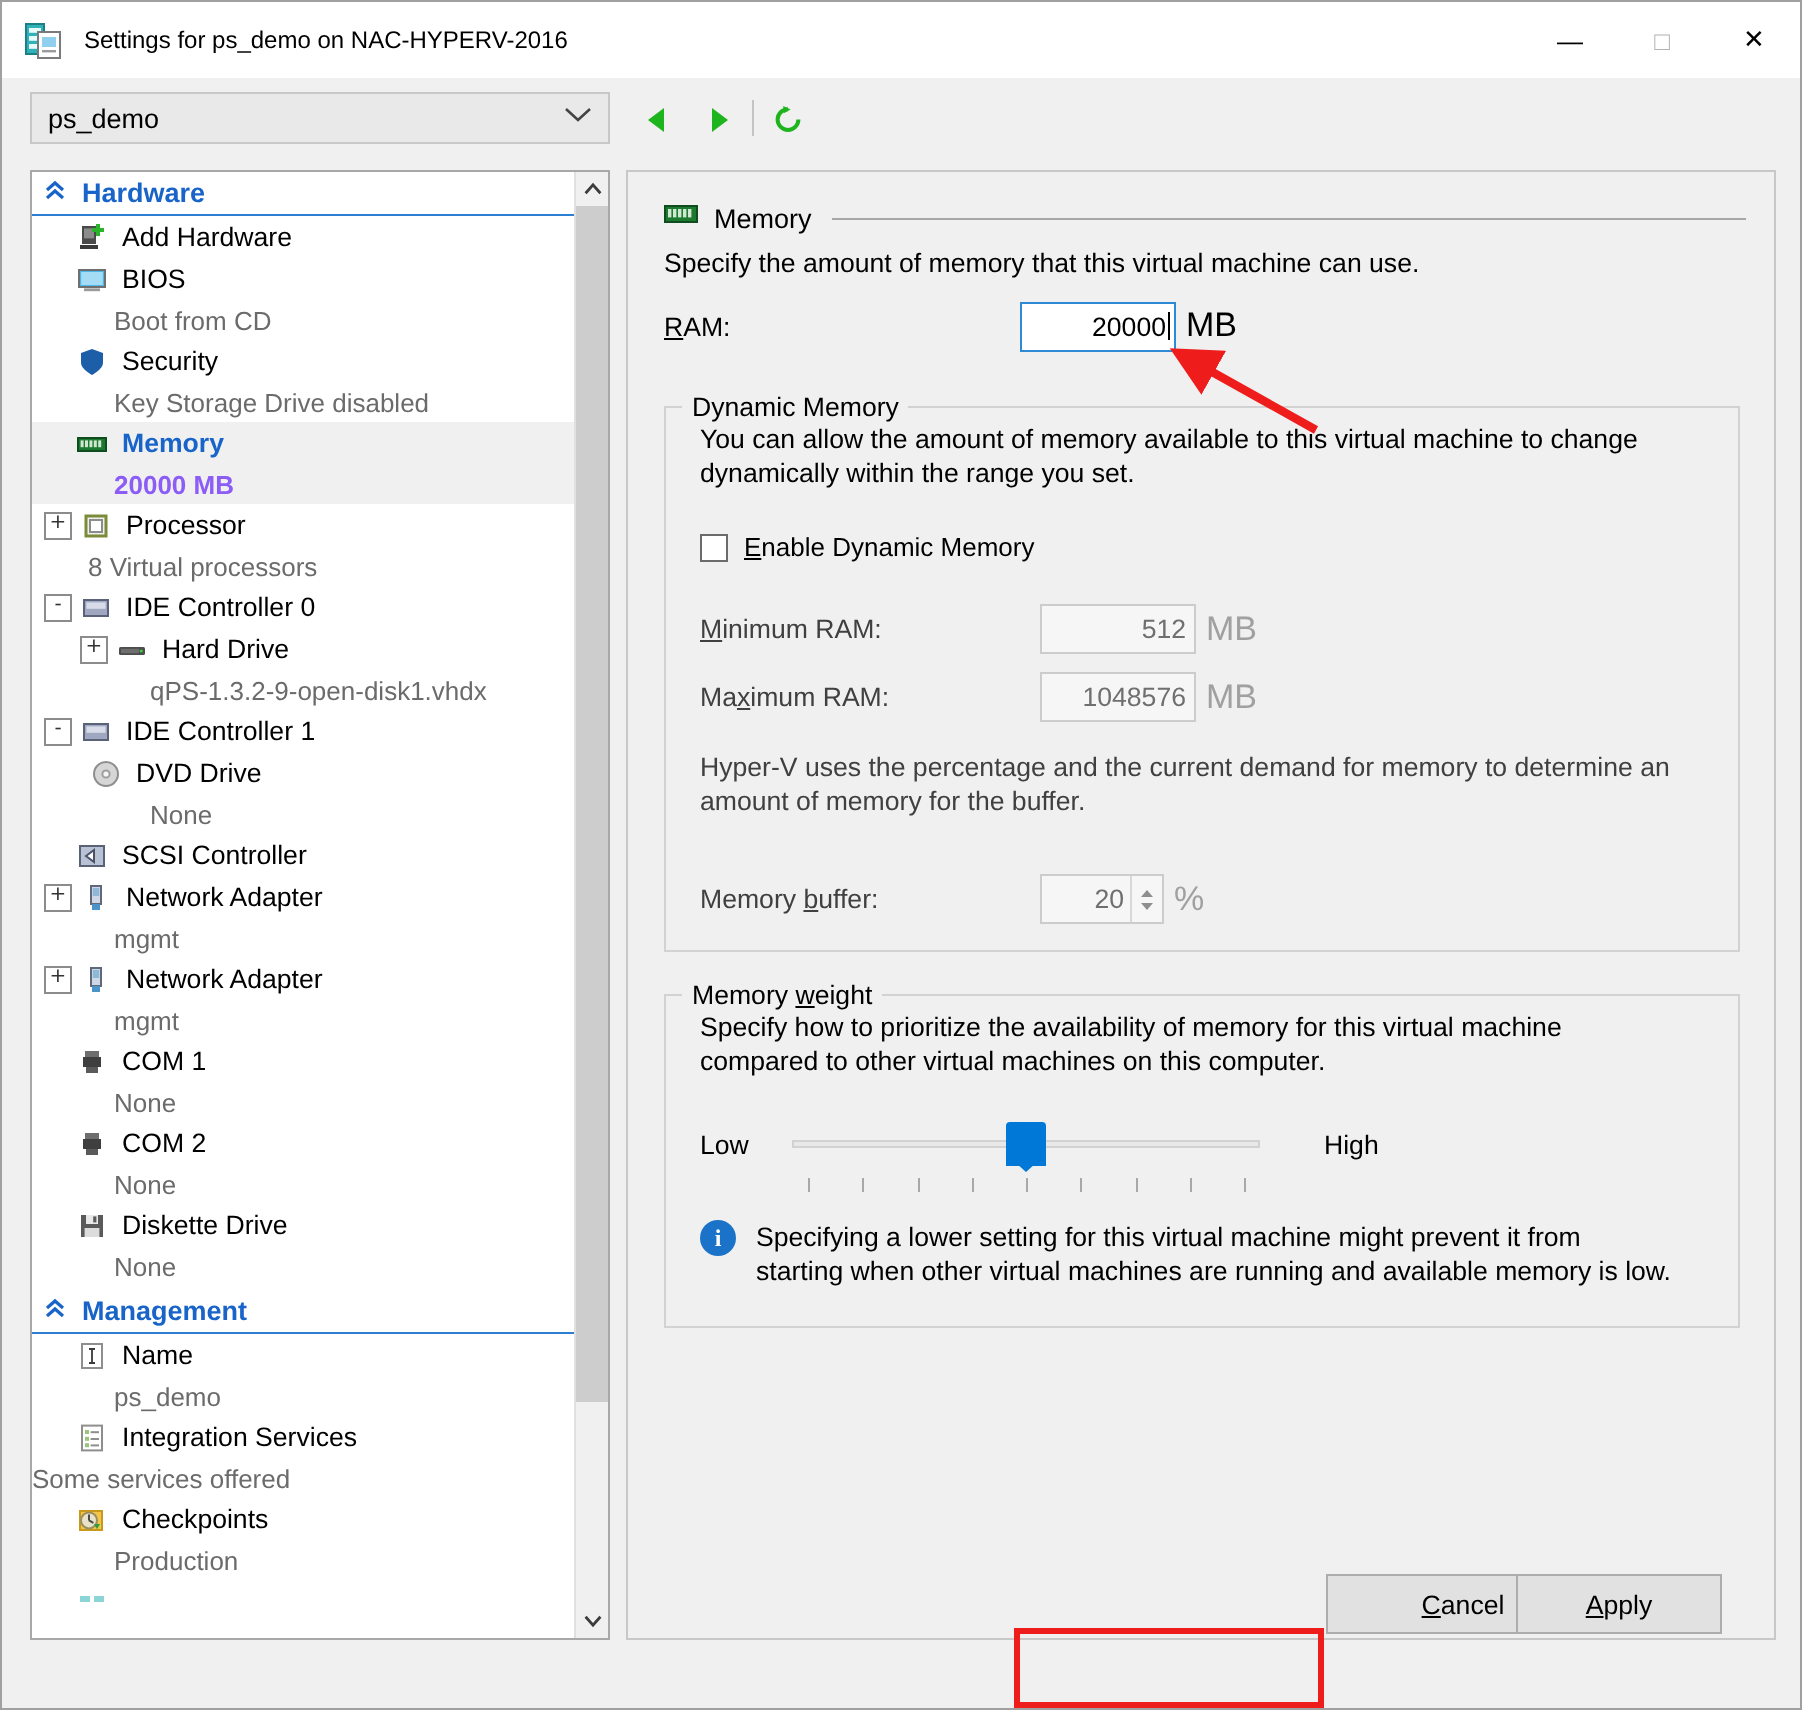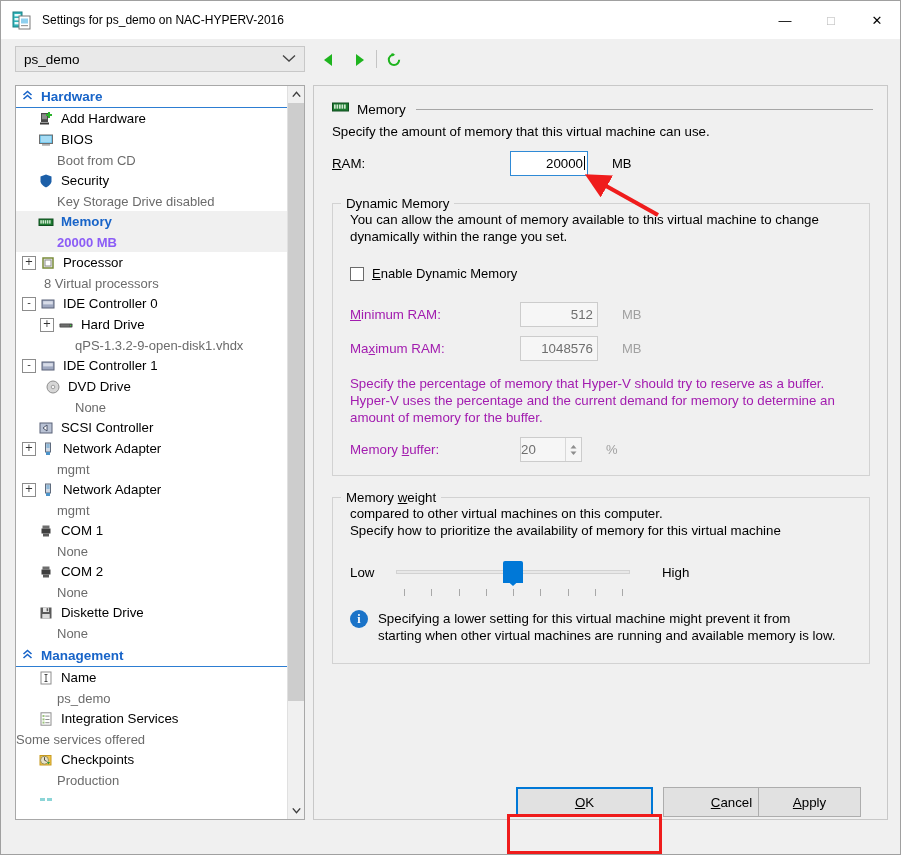--- a/index.html
+++ b/index.html
@@ -119,51 +119,51 @@
   .pane-title .rule{flex:1;height:1px;background:#a6a6a6;}
   .desc{position:absolute;left:18px;font-size:13.3px;color:#000;}
   .ram-row{position:absolute;left:18px;top:64px;height:26px;display:flex;align-items:center;}
   .ram-lbl{width:178px;font-size:13.3px;}
   .ram-input{
     width:78px;height:25px;border:1px solid #2f8ad6;background:#fff;
     box-sizing:border-box;display:flex;align-items:center;justify-content:flex-end;
     padding-right:2px;font-size:13.3px;position:relative;
   }
   .caret-bar{display:inline-block;width:1px;height:14px;background:#000;margin-left:1px;}
-  .unit{margin-left:24px;font-size:13px;}
+  .unit{margin-left:5px;font-size:17px;}
   .unit.dim{color:#a0a0a0;}
 
   fieldset.gb{
     position:absolute;margin:0;padding:0;
     border:1px solid #d2d2d2;background:transparent;
   }
   fieldset.gb > legend{
     margin-left:8px;padding:0 5px;font-size:13.3px;color:#000;
   }
   .gb-text{position:absolute;font-size:13.3px;line-height:17px;}
-  .dim{color:#a21caf;}
+  .dim{color:#404040;}
 
   .chk-row{position:absolute;display:flex;align-items:center;}
   .chk{
     width:14px;height:14px;border:1px solid #6b6b6b;background:#fff;
     box-sizing:border-box;margin-right:8px;flex:none;
   }
   .num-row{position:absolute;display:flex;align-items:center;}
   .num-lbl{width:170px;font-size:13.3px;}
   .num-box{
     width:78px;height:25px;border:1px solid #cccccc;background:#f6f6f6;
     box-sizing:border-box;display:flex;align-items:center;justify-content:flex-end;
     padding-right:4px;font-size:13.3px;color:#6f6f6f;
   }
   .spin-box{
     width:62px;height:25px;border:1px solid #cccccc;background:#f6f6f6;
     box-sizing:border-box;display:flex;align-items:center;
     font-size:13.3px;color:#6f6f6f;position:relative;
   }
-  .spin-box .v{flex:1;text-align:left;padding-right:3px;}
+  .spin-box .v{flex:1;text-align:right;padding-right:3px;}
   .spin-box .sp{
     width:15px;height:100%;border-left:1px solid #d8d8d8;
     display:flex;flex-direction:column;align-items:center;justify-content:center;
     color:#9a9a9a;font-size:7px;line-height:7px;
   }
 
   
   .slider-row{position:absolute;display:flex;align-items:center;}
   .slider-lbl{font-size:13.3px;width:46px;}
   .track-wrap{position:relative;width:234px;height:26px;}
@@ -592,21 +592,20 @@
 
     <div class="num-row" style="left:36px;top:250px;">
       <span class="num-lbl dim">Ma<span class="u">x</span>imum RAM:</span>
       <span class="num-box">
           <span>1048576</span>
         </span>
       <span class="unit dim">MB</span>
     </div>
 
     <div class="gb-text dim" style="left:36px;top:289px;">
-      <div>Specify the percentage of memory that Hyper-V should try to reserve as a buffer.</div>
       <div>Hyper-V uses the percentage and the current demand for memory to determine an</div>
       <div>amount of memory for the buffer.</div>
     </div>
 
     <div class="num-row" style="left:36px;top:351px;">
       <span class="num-lbl dim">Memory <span class="u">b</span>uffer:</span>
       <span class="spin-box">
         <span class="v">20</span>
         <span class="sp">
           <svg width="9" height="14" viewBox="0 0 9 14">
@@ -616,22 +615,22 @@
         </span>
       </span>
       <span class="unit dim">%</span>
     </div>
 
     <fieldset class="gb" style="left:18px;top:404px;width:536px;height:172px;">
       <legend>Memory <span class="u">w</span>eight</legend>
     </fieldset>
 
     <div class="gb-text" style="left:36px;top:419px;">
+      <div>Specify how to prioritize the availability of memory for this virtual machine</div>
       <div>compared to other virtual machines on this computer.</div>
-      <div>Specify how to prioritize the availability of memory for this virtual machine</div>
     </div>
 
     <div class="slider-row" style="left:36px;top:473px;">
       <span class="slider-lbl">Low</span>
       <span class="track-wrap">
         <span class="track"></span>
         <span class="thumbsl" id="slider-thumb" style="left: 107px; background: rgb(0, 120, 215); --accent: #0078d7;"></span>
         <span class="ticks" id="slider-ticks">
             <i style="left: 8px;"></i>
             <i style="left: 35.25px;"></i>
@@ -650,23 +649,20 @@
     <div class="info-row" style="left:36px;top:524px;width:500px;">
       <span class="info-ico">i</span>
       <span style="font-size:13.3px;line-height:17px;">
         <span style="display:block;">Specifying a lower setting for this virtual machine might prevent it from</span>
         <span style="display:block;">starting when other virtual machines are running and available memory is low.</span>
       </span>
     </div>
   </div>
 
   <div class="footer">
-    <div class="btn focus" style="left:515px;top:-31px;">
-      <span><span class="u">O</span>K</span>
-    </div>
     <div class="btn" style="left:662px;top:-31px;">
       <span><span class="u">C</span>ancel</span>
     </div>
     <div class="btn" style="left:757px;top:-31px;width:103px;">
       <span><span class="u">A</span>pply</span>
     </div>
   </div>
 
   <div class="redbox" id="ok-highlight" style="left: 506px; top: 813px; width: 155px; height: 40px; border-color: rgb(239, 28, 28);"></div>
 

